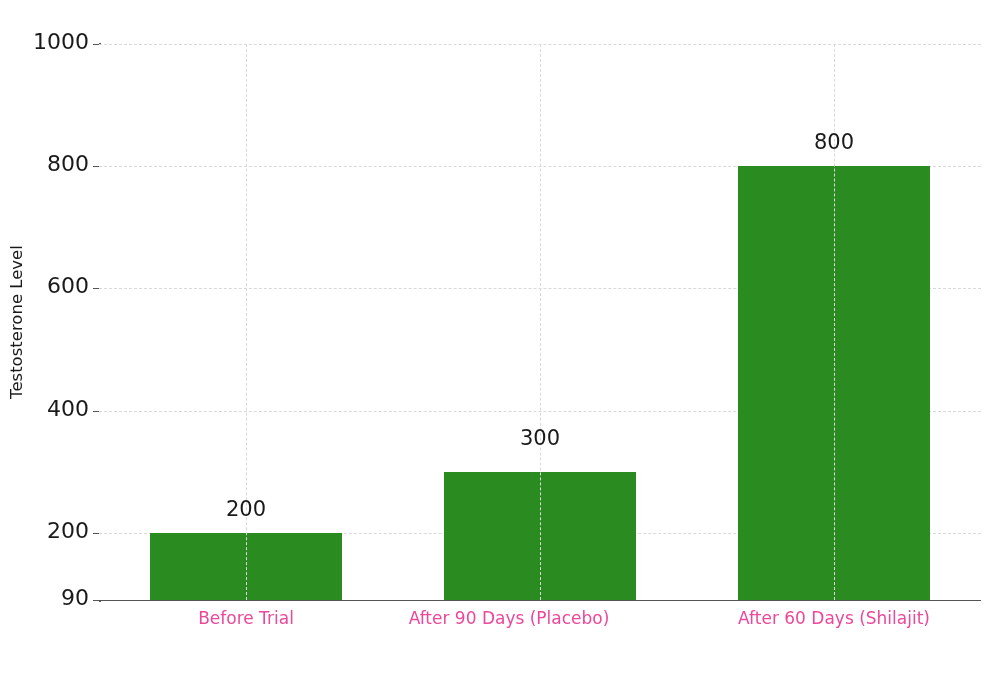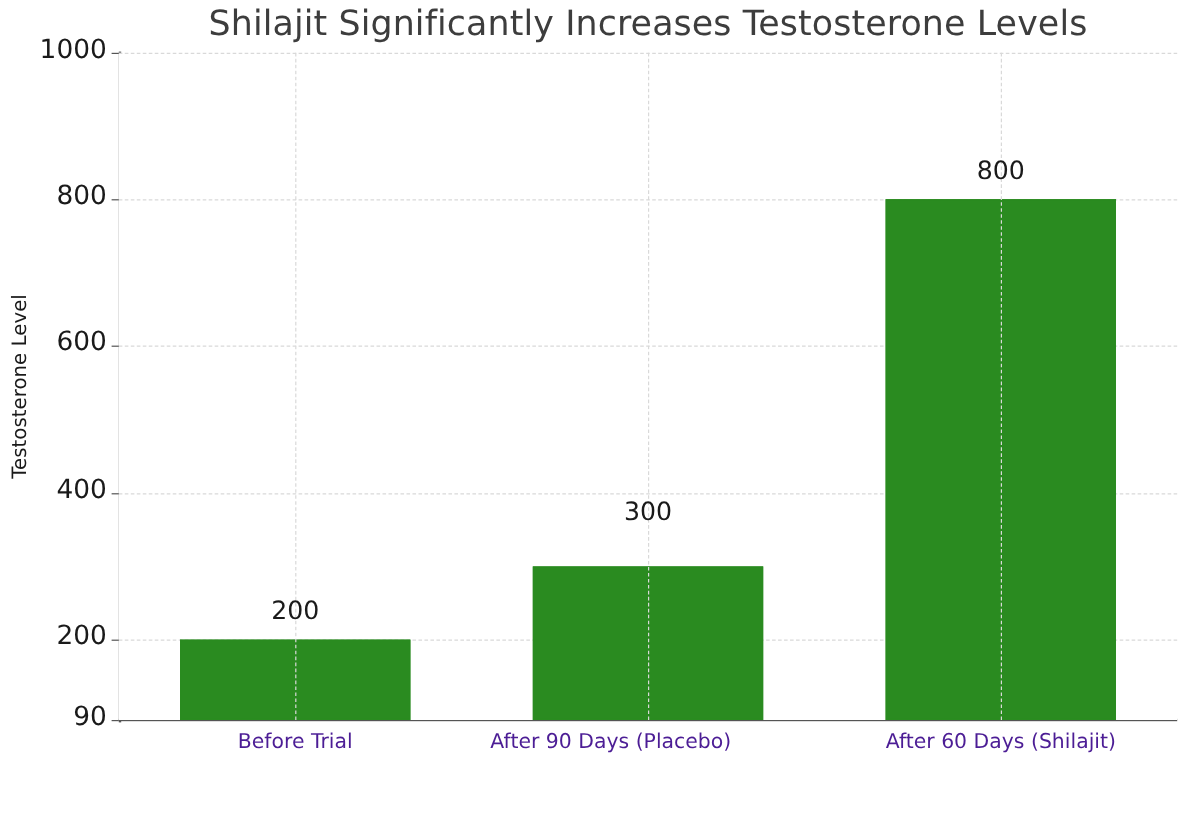--- a/index.html
+++ b/index.html
@@ -83,21 +83,21 @@
     text-align: right;
     font-size: 22px;
     color: #1a1a1a;
     white-space: nowrap;
   }
   .xtick-label {
     position: absolute;
     top: 608px;
     text-align: center;
     font-size: 17px;
-    color: #4c1d95;
+    color: #ec4899;
     white-space: nowrap;
     transform: translateX(-50%);
   }
   
   .bar {
     position: absolute;
     background: #2a8b20;
     border: 1px solid #2a8b20;
   }
   .bar-value {
@@ -107,21 +107,20 @@
     text-align: center;
     white-space: nowrap;
     transform: translateX(-50%);
   }
 </style>
 </head>
 <body>
 
 <div id="figure">
 
-  <div id="chart-title">Shilajit Significantly Increases Testosterone Levels</div>
 
   <div id="ylabel">Testosterone Level</div>
 
   <div id="spine-left"></div>
   <div id="spine-bottom"></div>
 
   <div id="plot">
     <div id="grid-layer-h">
         <div class="hgrid" style="top: 488.791px;"></div>
         <div class="hgrid" style="top: 366.593px;"></div>
@@ -157,17 +156,17 @@
       <div class="ytick-label" style="top: 151.198px; left: -111px; right: auto;">800</div>
       <div class="ytick-label" style="top: 29px; left: -111px; right: auto;">1000</div>
     </div>
   <div id="xtick-labels">
       <div class="xtick-label" style="left: 246px;">Before Trial</div>
       <div class="xtick-label" style="left: 509px;">After 90 Days (Placebo)</div>
       <div class="xtick-label" style="left: 834px;">After 60 Days (Shilajit)</div>
     </div>
   <div id="value-labels">
       <div class="bar-value" style="left: 246px; top: 496.791px;">200</div>
-      <div class="bar-value" style="left: 540px; top: 414px;">300</div>
+      <div class="bar-value" style="left: 540px; top: 426px;">300</div>
       <div class="bar-value" style="left: 834px; top: 130.198px;">800</div>
     </div>
 
 </div>
 
 </body></html>

